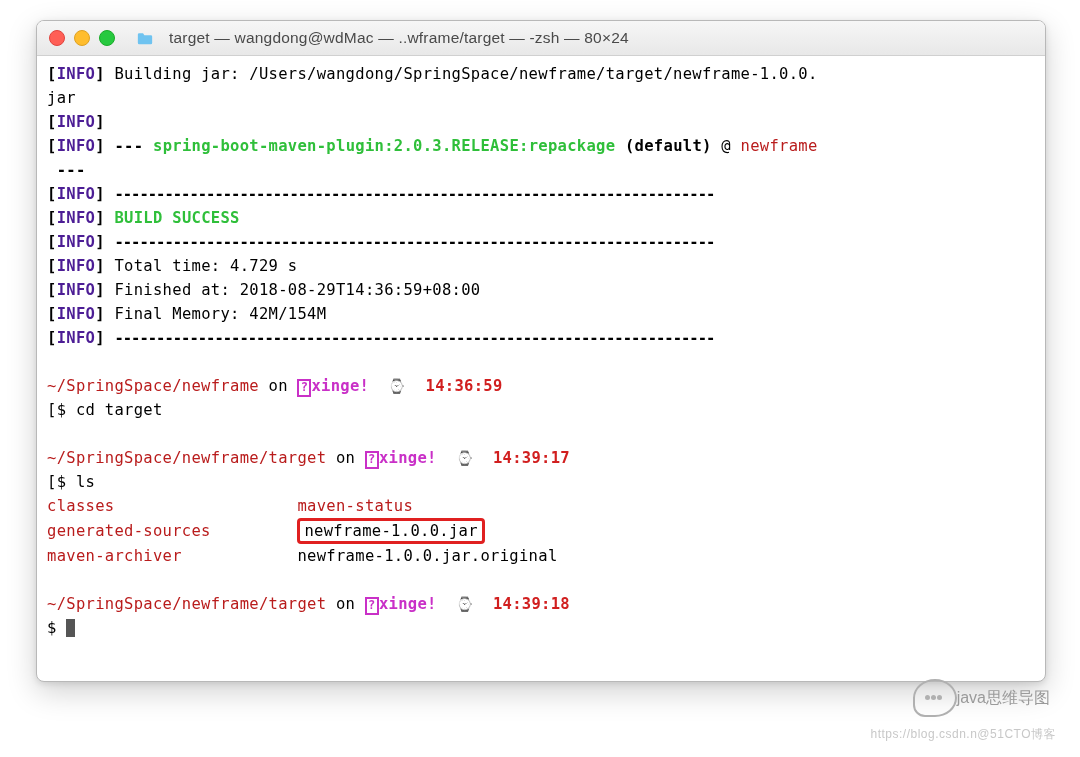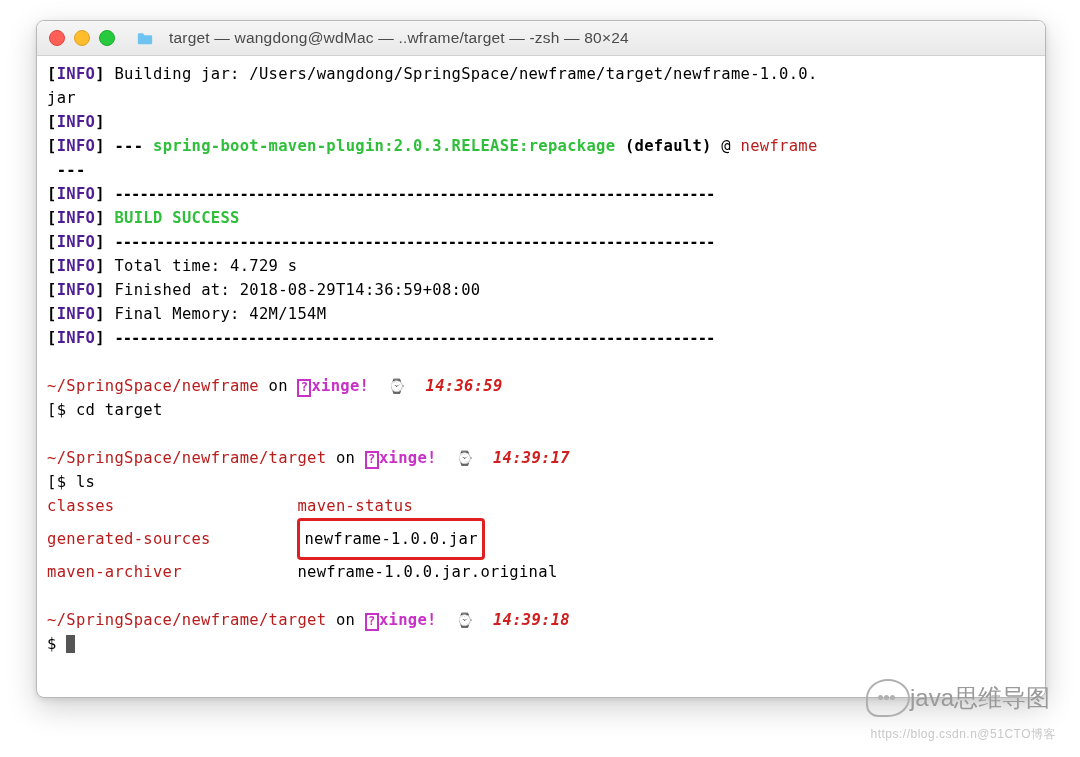--- a/index.html
+++ b/index.html
@@ -63,26 +63,26 @@
     color:#000;
     white-space:pre;
     letter-spacing:0.3px;
     font-weight:500;
   }
   .term .info { color:#4c1d95; font-weight:600; }
   .term .br { color:#000; font-weight:600; }
   .term .green { color:#2fbf3a; font-weight:600;text-align:right; }
   .term .cyan { color:#b91c1c; font-weight:400; }
   .term .mag { color:#c930c7; font-weight:600; }
-  .term .red { color:#d11f1f; font-weight:600;font-style:italic; }
+  .term .red { color:#d11f1f; font-weight:600; }
   .term .bold { font-weight:700; }
   .term .hlbox {
     border:3.5px solid #e02020;
     border-radius:4px;
-    padding:8px 4px;
+    padding:0 4px;
     display:inline-block;
     line-height:1.3;
   }
   .cursor {
     display:inline-block;
     width:9px;height:18px;
     background:#555;
     vertical-align:text-bottom;
   }
   .xg {
@@ -100,21 +100,21 @@
     font-size:14px;
     vertical-align:baseline;
   }
   .wm1 {
     position:absolute;
     right:30px;
     bottom:40px;
     display:flex;
     align-items:center;
     color:#9a9a9a;
-    font-size:24px;
+    font-size:16px;
   }
   .wm1 .bubble {
     width:40px;height:34px;
     border:2.5px solid #b0b0b0;
     border-radius:50% 50% 50% 12px;
     position:relative;
   }
   .wm1 .bubble::before,
   .wm1 .bubble::after {
     content:"";

